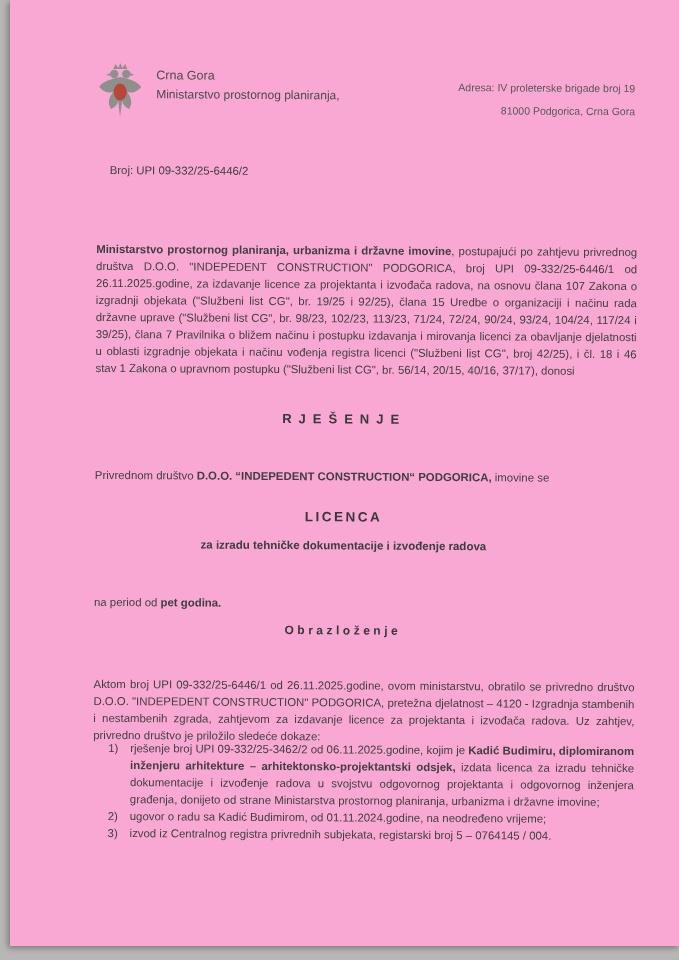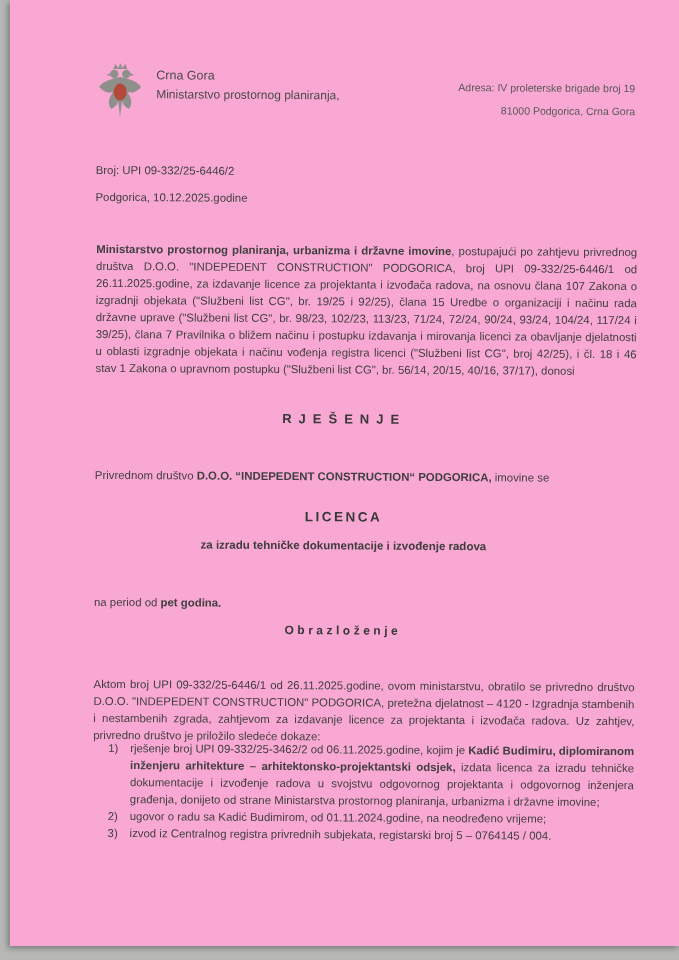--- a/index.html
+++ b/index.html
@@ -21,21 +21,21 @@
   }
   
   .header{position:absolute;top:64px;left:86px;right:46px;display:flex;justify-content:space-between;}
   .header-left{display:flex;gap:13px;}
   .logo{width:46px;height:56px;flex-shrink:0;}
   .org{padding-top:5px;}
   .country{font-size:12.5px;color:#4a4a4a;margin:0 0 5px 0;}
   .ministry{font-size:12px;line-height:15.5px;color:#4a4a4a;}
   .header-right{text-align:right;font-size:10.5px;line-height:22.5px;color:#575757;padding-top:11px;}
   
-  .ref{position:absolute;top:163px;left:85px;font-size:11.5px;color:#434343;}
+  .ref{position:absolute;top:163px;left:99px;font-size:11.5px;color:#434343;}
   .ref-num{margin-bottom:10px;}
   
   .body-text{font-size:11.4px;line-height:17px;color:#3f3f3f;}
   .b{font-weight:bold;}
   .intro{position:absolute;top:231px;left:86px;width:541px;text-align:justify;}
   .decision-title{position:absolute;top:411px;left:0;right:0;text-align:center;
     font-weight:bold;font-size:13px;letter-spacing:7px;color:#383838;}
   .issued{position:absolute;top:457px;left:86px;width:541px;}
   .license-title{position:absolute;top:509px;left:0;right:0;text-align:center;
     font-weight:bold;font-size:13.5px;letter-spacing:2.5px;color:#383838;}
@@ -76,21 +76,20 @@
         </div>
       </div>
       <div class="header-right">
         <div>Adresa: IV proleterske brigade broj 19</div>
         <div>81000 Podgorica, Crna Gora</div>
       </div>
     </div>
 
     <div class="ref body-text">
       <div class="ref-num">Broj: UPI 09-332/25-6446/2</div>
-      <div>Podgorica, 10.12.2025.godine</div>
     </div>
 
     <p class="intro body-text"><span class="b">Ministarstvo prostornog planiranja, urbanizma i državne imovine</span><span>, postupajući po zahtjevu privrednog društva D.O.O. "INDEPEDENT CONSTRUCTION" PODGORICA, broj UPI 09-332/25-6446/1 od 26.11.2025.godine, za izdavanje licence za projektanta i izvođača radova, na osnovu člana 107 Zakona o izgradnji objekata ("Službeni list CG", br. 19/25 i 92/25), člana 15 Uredbe o organizaciji i načinu rada državne uprave ("Službeni list CG", br. 98/23, 102/23, 113/23, 71/24, 72/24, 90/24, 93/24, 104/24, 117/24 i 39/25), člana 7 Pravilnika o bližem načinu i postupku izdavanja i mirovanja licenci za obavljanje djelatnosti u oblasti izgradnje objekata i načinu vođenja registra licenci ("Službeni list CG", broj 42/25), i čl. 18 i 46 stav 1 Zakona o upravnom postupku ("Službeni list CG", br. 56/14, 20/15, 40/16, 37/17), donosi</span></p>
 
     <div class="decision-title">RJEŠENJE</div>
 
     <p class="issued body-text"><span>Privrednom društvo </span><span class="b">D.O.O. “INDEPEDENT CONSTRUCTION“ PODGORICA,</span><span> imovine se</span></p>
 
     <div class="license-title">LICENCA</div>
     <div class="license-subtitle">za izradu tehničke dokumentacije i izvođenje radova</div>

